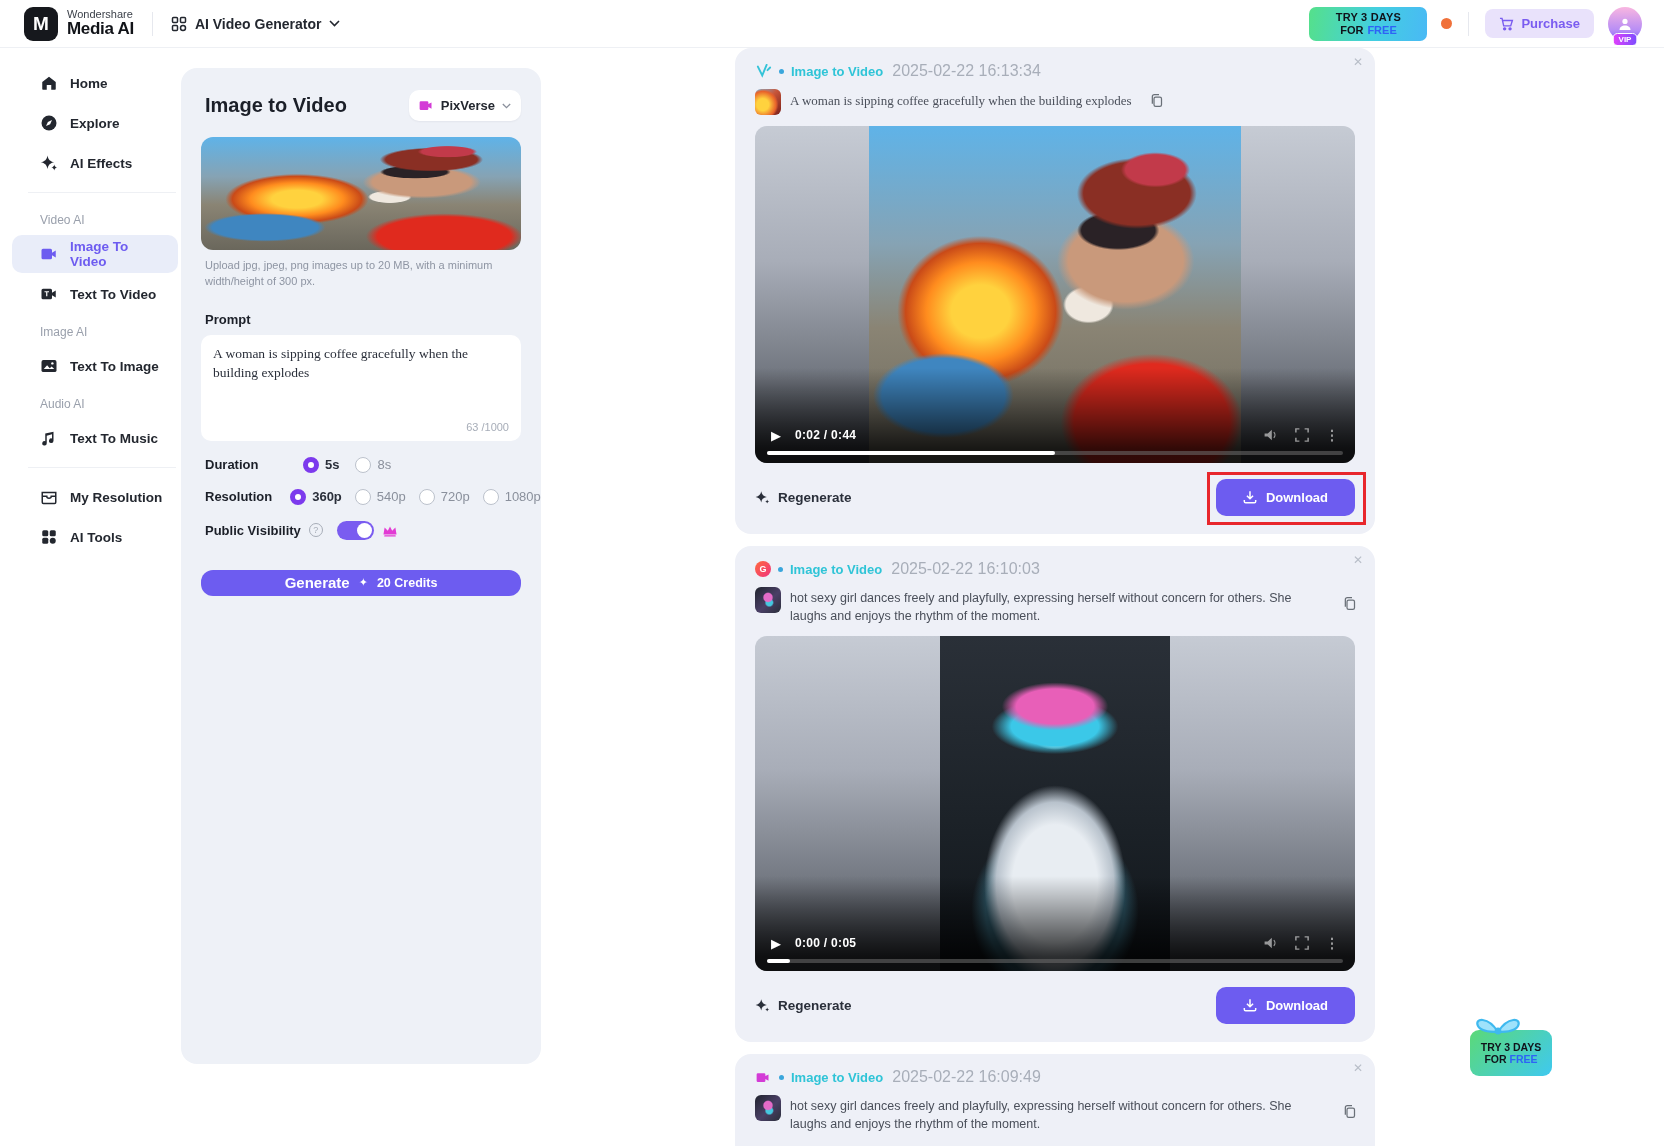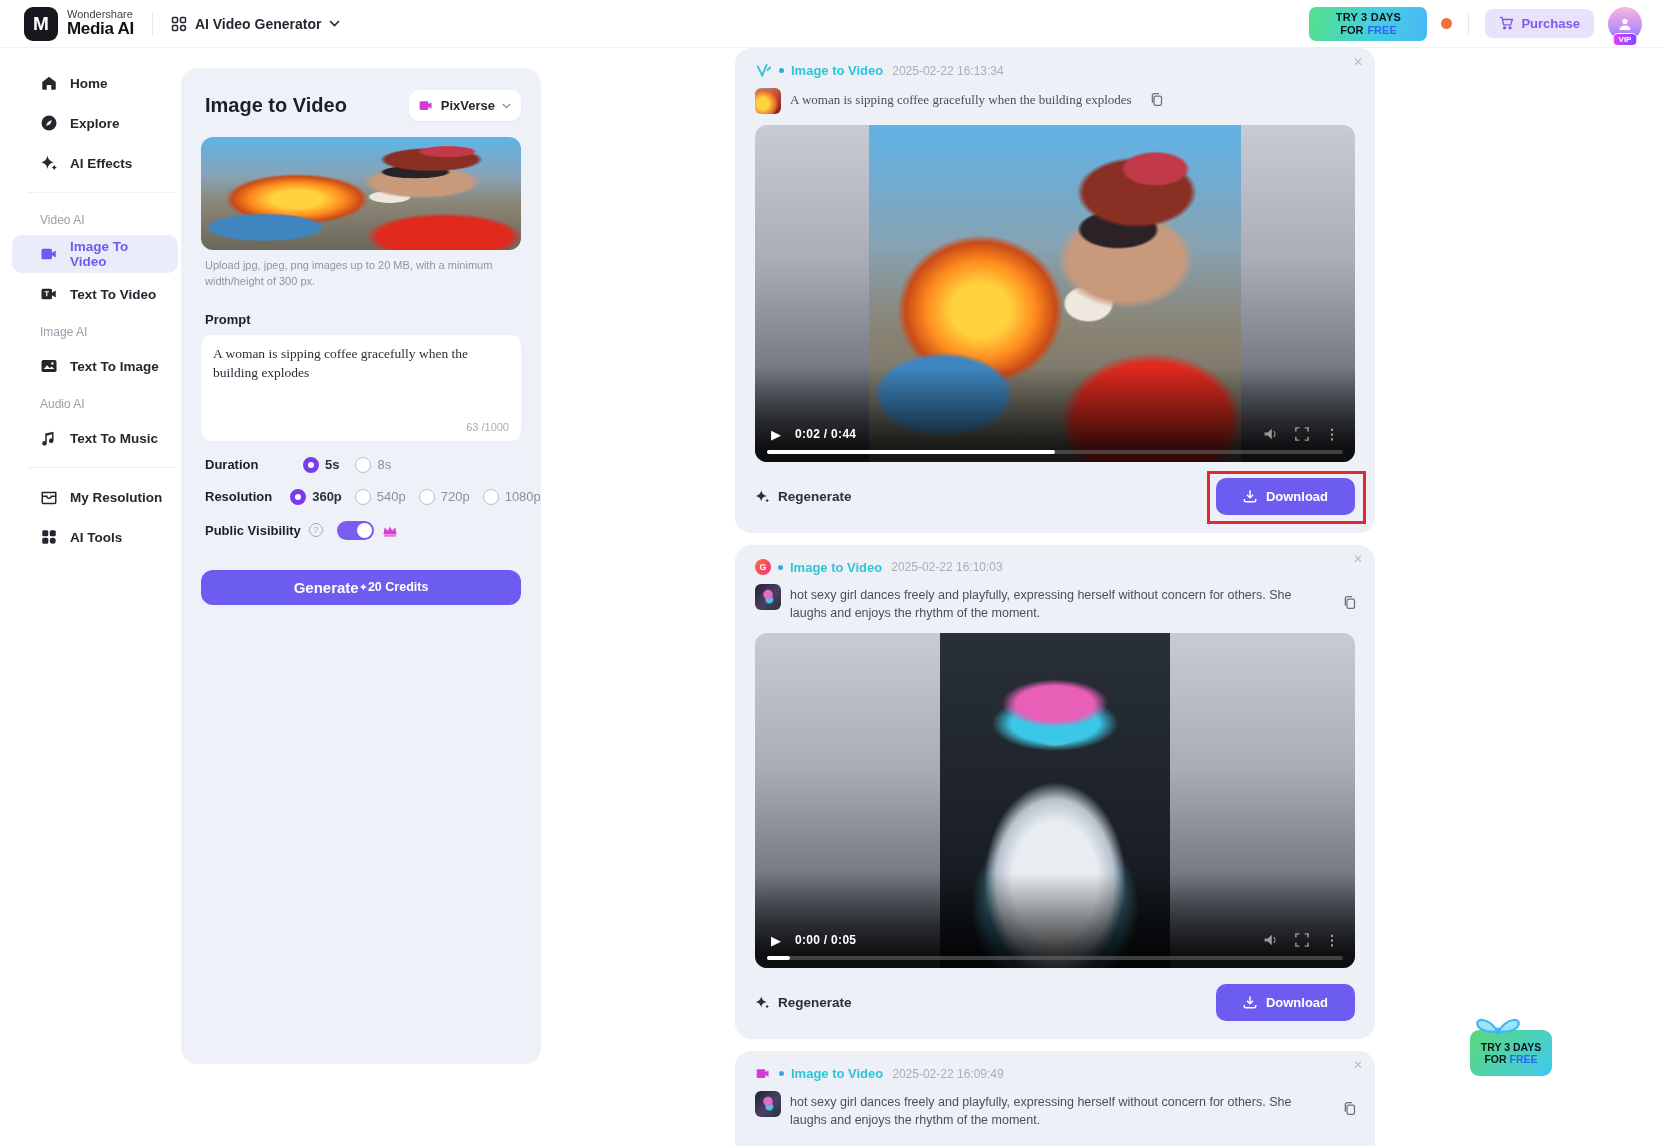--- a/index.html
+++ b/index.html
@@ -24,21 +24,21 @@
   .app-selector { display:flex; align-items:center; gap:8px; cursor:pointer; }
   .app-selector .label { font-size:14px; font-weight:700; color:#23272f; }
   .hdr-right { margin-left:auto; display:flex; align-items:center; gap:14px; margin-right:22px; }
   .promo-badge { width:118px; height:34px; border-radius:7px;
     background:linear-gradient(100deg,#55e08a 0%,#43cfe0 55%,#49b9f5 100%);
     display:flex; flex-direction:column; align-items:center; justify-content:center; line-height:1.1; cursor:pointer; }
   .promo-l1 { font-size:11px; font-weight:900; color:#10131a; letter-spacing:.2px; }
   .promo-l2 { font-size:11px; font-weight:900; color:#10131a; }
   .promo-l2 .free { color:#2e63f6; margin-left:4px; }
   .notif-dot { width:11px; height:11px; border-radius:50%; background:#f0713a; }
-  .purchase-btn { display:flex; align-items:flex-start; gap:7px; background:#e9e2fb; color:#7a5cf0;
+  .purchase-btn { display:flex; align-items:flex-end; gap:7px; background:#e9e2fb; color:#7a5cf0;
     font-size:13px; font-weight:700; border:none; border-radius:8px; padding:7px 14px; cursor:pointer; }
   .avatar-wrap { position:relative; width:34px; height:34px; }
   .avatar { width:34px; height:34px; border-radius:50%;
     background:linear-gradient(180deg,#f9b6e0 0%,#b58cf6 70%,#7e5cf0 100%);
     display:flex; align-items:center; justify-content:center; color:#fff; font-size:15px; }
   .vip-badge { position:absolute; left:50%; transform:translateX(-50%); bottom:-5px;
     background:linear-gradient(90deg,#e040fb,#7c4dff); color:#fff; font-size:8px; font-weight:900;
     padding:1px 5px; border-radius:5px; border:1.5px solid #fff; }
 
   
@@ -73,37 +73,37 @@
   .radio-opt { display:flex; align-items:center; gap:6px; cursor:pointer; font-size:13px; color:#8a909c; }
   .radio-opt.sel { color:#2a2f3a; font-weight:600; }
   .radio-dot { width:16px; height:16px; border-radius:50%; border:1.5px solid #bcc2cc; background:#fff; }
   .radio-opt.sel .radio-dot { border:5px solid #7c3aed; }
   .vis-row { display:flex; align-items:center; gap:8px; margin-top:16px; margin-left:4px; }
   .vis-label { font-size:13px; font-weight:800; color:#1b1f28; }
   .help-circle { width:14px; height:14px; border-radius:50%; border:1.2px solid #a7adb8; color:#a7adb8;
     font-size:9px; display:flex; align-items:center; justify-content:center; }
   .toggle { width:37px; height:19px; border-radius:10px; background:#7a5cf0; position:relative; cursor:pointer; margin-left:6px; }
   .toggle .knob { position:absolute; top:2px; right:2px; width:15px; height:15px; border-radius:50%; background:#fff; }
-  .generate-btn { margin-top:30px; width:100%; height:35px; border:none; border-radius:12px; background:#6d5cf0;
-    color:#fff; display:flex; align-items:center; justify-content:center; cursor:pointer; }
+  .generate-btn { margin-top:30px; width:100%; height:26px; border:none; border-radius:12px; background:#6d5cf0;
+    color:#fff; display:flex; align-items:center; justify-content:center; gap:9px; cursor:pointer; }
   .generate-btn .g-main { font-size:15px; font-weight:800; }
   .generate-btn .g-star { font-size:11px; }
   .generate-btn .g-credits { font-size:12.5px; font-weight:700; }
 
   
   .results { position:absolute; left:735px; top:48px; width:640px; }
   .card { position:relative; background:#eef0f7; border-radius:16px; padding:12px 20px 18px; margin-bottom:12px; }
   .card-close { position:absolute; top:7px; right:12px; font-size:12px; color:#b8bec8; cursor:pointer; background:none; border:none; }
   .card-head { display:flex; align-items:center; gap:7px; margin-top:2px; }
   .prov-ic { width:17px; height:17px; display:flex; align-items:center; justify-content:center; }
   .prov-circle { width:16px; height:16px; border-radius:50%; background:linear-gradient(135deg,#ff6a3d,#f0327e);
     color:#fff; font-size:9px; font-weight:900; display:flex; align-items:center; justify-content:center; }
   .head-dot { width:5px; height:5px; border-radius:50%; background:#3aa6dc; }
   .head-type { font-size:13px; font-weight:800; color:#2fc4d7; }
-  .head-time { font-size:12px; color:#a8aeb9; margin-left:2px; }
+  .head-time { font-size:16px; color:#a8aeb9; margin-left:2px; }
   .prompt-row { display:flex; align-items:flex-start; gap:9px; margin-top:9px; padding-right:26px; }
   .thumb { width:26px; height:26px; border-radius:6px; flex:0 0 26px; }
   .thumb.city { background:radial-gradient(circle at 30% 60%, #ffd23e 0 25%, #e8622a 55%, transparent 65%),
                 linear-gradient(135deg,#7bb6dc 0%,#c8563a 45%,#7a1f1a 100%); }
   .thumb.mech { background:radial-gradient(circle at 50% 40%, #e46bc8 0 20%, transparent 26%),
                 radial-gradient(circle at 55% 60%, #45c8e0 0 15%, transparent 22%),
                 linear-gradient(135deg,#20242e,#4a3f66 55%,#2a2f3a 100%); }
   .prompt-txt { font-size:12.5px; color:#4a4f5a; line-height:1.4; padding-top:3px; }
   .prompt-txt.serif { font-family:"Liberation Serif", serif; font-size:13px; }
   .copy-ic { color:#6a7078; cursor:pointer; margin-left:8px; flex:0 0 16px; padding-top:4px; }

